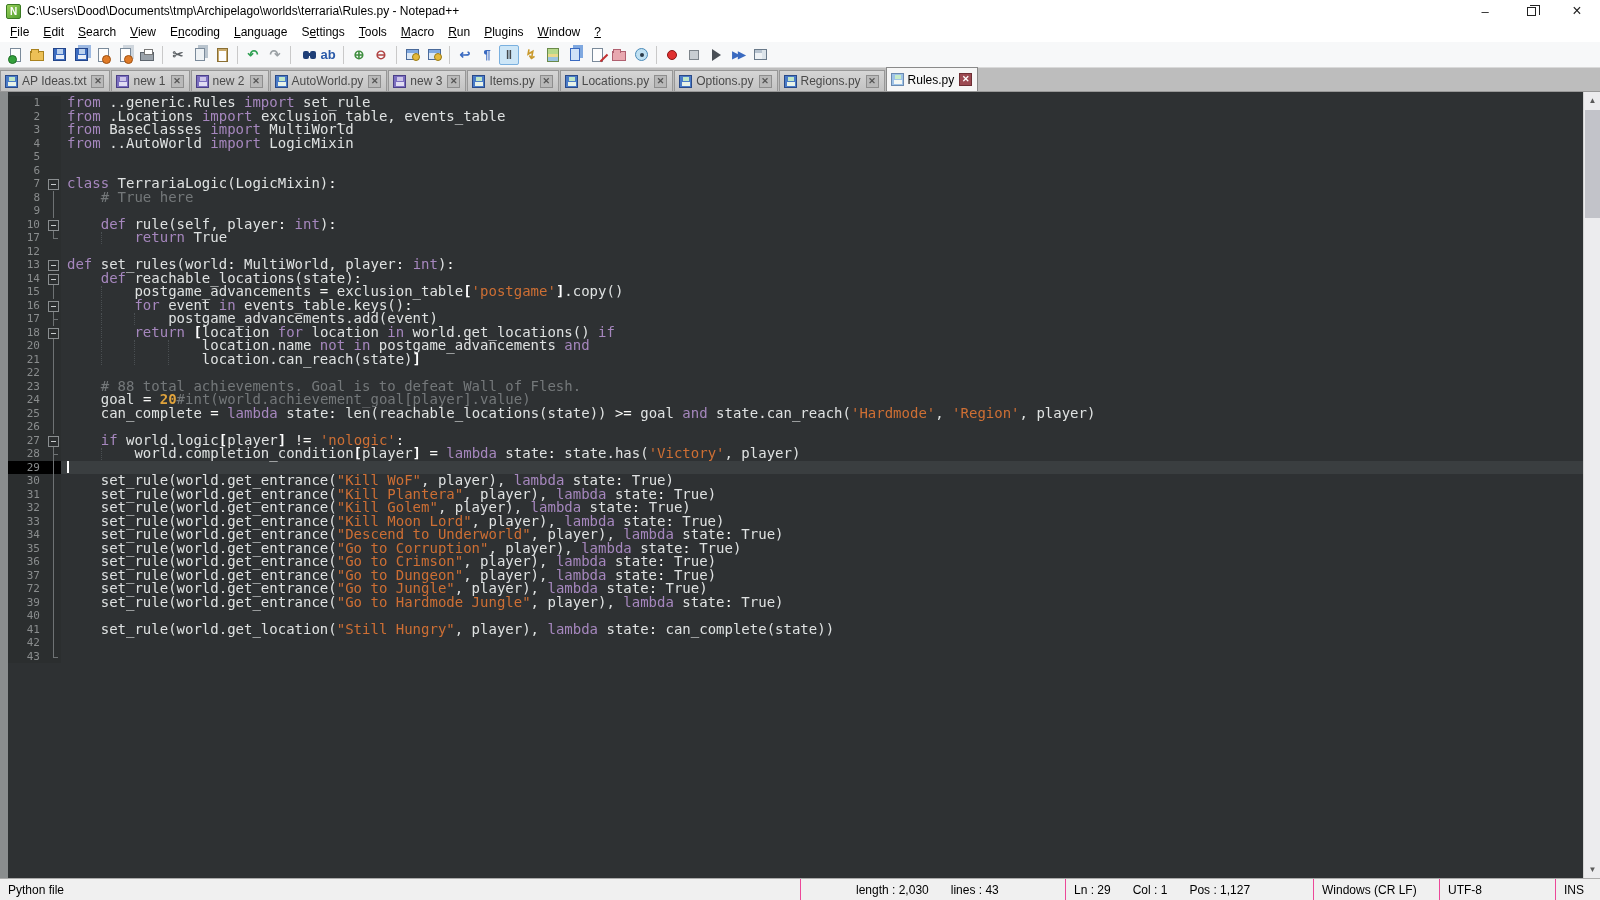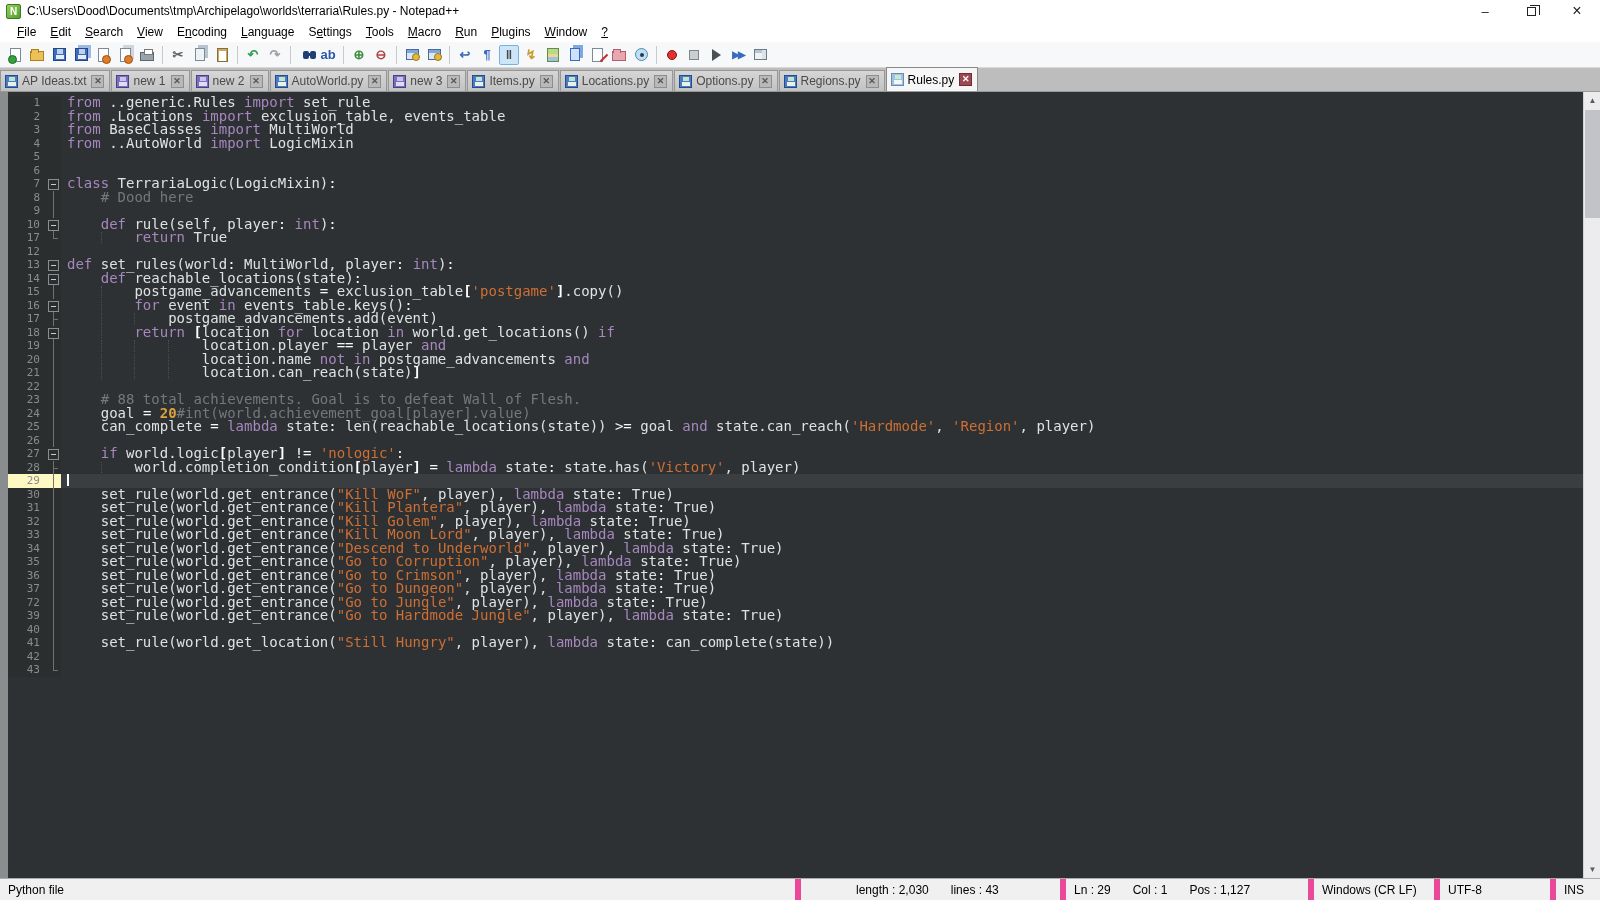--- a/index.html
+++ b/index.html
@@ -13,21 +13,21 @@
     color:#fff; font-size:10px; font-weight:bold; text-align:center; line-height:13px; }
   .title-text { font-size:12px; color:#000; }
   .winbtns { position:absolute; right:0; top:0; height:22px; display:flex; }
   .winbtn { width:46px; height:22px; display:flex; align-items:center; justify-content:center;
     font-size:13px; color:#222; cursor:default; }
   .restore-glyph { width:9px; height:9px; border:1px solid #222; position:relative; background:#fff; }
   .restore-glyph::before { content:""; position:absolute; left:2px; top:-3px; width:9px; height:9px;
     border:1px solid #222; border-left:none; border-bottom:none; }
 
   
-  .menubar { height:20px; background:#ffffff; display:flex; align-items:center; padding-left:10px; }
+  .menubar { height:20px; background:#ffffff; display:flex; align-items:center; padding-left:3px; }
   .menu-item { font-size:12px; color:#000; padding:2px 7px; }
   .menu-item u { text-decoration:underline; }
 
   
   .toolbar { height:26px; background:#f7f8f9; border-bottom:1px solid #d9d9d9;
     display:flex; align-items:center; padding-left:4px; }
   .tbtn { width:20px; height:20px; margin:0 1px; display:flex; align-items:center; justify-content:center;
     position:relative; border-radius:2px; }
   .tbtn.pressed { background:#cde6f7; border:1px solid #7ab0df; }
   .tsep { width:1px; height:18px; background:#c9c9c9; margin:0 4px; }
@@ -91,21 +91,21 @@
 
   
   .editor { position:relative; height:786px; background:#2e3133; display:flex; }
   .left-strip { width:8px; background:#8a8d8e; flex:none; }
   .edit-main { flex:1; position:relative; overflow:hidden; padding-top:4px; }
   .row { height:13.5px; display:flex; white-space:pre; }
   .row.cur { background:#3a3e40; }
   .lnum { width:38px; flex:none; text-align:right; padding-right:6px; color:#8a8d8e;
     font-family:"DejaVu Sans Mono", monospace; font-size:11px; line-height:13.5px; background:#2b2e2f; }
   .fold { width:15px; flex:none; position:relative; background:#2b2e2f; }
-  .row.cur .lnum, .row.cur .fold { background:#fef9c3; }
+  .row.cur .lnum, .row.cur .fold { background:#000000; }
   .f-v::before, .f-mid::before { content:""; position:absolute; left:7px; top:0; bottom:0; width:1px; background:#6e7274; }
   .f-mid::after { content:""; position:absolute; left:7px; top:7px; width:5px; height:1px; background:#6e7274; }
   .f-end::before { content:""; position:absolute; left:7px; top:0; height:7px; width:1px; background:#6e7274; }
   .f-end::after { content:""; position:absolute; left:7px; top:7px; width:5px; height:1px; background:#6e7274; }
   .f-box::before { content:""; position:absolute; left:2px; top:2px; width:9px; height:9px;
     border:1px solid #8a8e90; background:#2b2e2f; }
   .f-box::after { content:""; position:absolute; left:5px; top:7px; width:5px; height:1px; background:#c8ccce; }
   .code { font-family:"DejaVu Sans Mono", monospace; font-size:14px; line-height:13.5px; color:#dfe2e2; padding-left:6px; }
   .code .g { display:inline-block; width:4ch; height:13.5px; position:relative; vertical-align:top; }
   .code .g::after { content:""; position:absolute; left:0; top:1px; bottom:1px; border-left:1px dotted #4a4f52; }
@@ -116,21 +116,21 @@
   
   .vscroll { width:17px; flex:none; background:#ececee; border-left:1px solid #d4d4d4; position:relative; }
   .sb-arrow { position:absolute; left:0; width:17px; height:17px; color:#5a5a5a; font-size:8px;
     display:flex; align-items:center; justify-content:center; background:#ececee; }
   .sb-up { top:0; } .sb-down { bottom:0; }
   .sb-thumb { position:absolute; left:1px; width:15px; top:18px; height:108px; background:#c2c3c9; }
 
   
   .statusbar { height:22px; background:#f0f0f0; border-top:1px solid #ababab; display:flex;
     font-size:12px; color:#000; align-items:stretch; }
-  .scell { display:flex; align-items:center; padding:0 8px; border-right:6px solid #ec4899; }
+  .scell { display:flex; align-items:center; padding:0 8px; border-right:1px solid #ec4899; }
   .scell .gap { display:inline-block; width:22px; }
   .s-doc { flex:1; }
   .s-len { width:218px;margin-left:47px; } .s-pos { width:248px; } .s-eol { width:126px; } .s-enc { width:116px; }
   .s-ins { width:44px; border-right:none; }
 </style>
 </head>
 <body>
 
 <div class="titlebar">
   <div class="npp-icon">N</div>
@@ -322,32 +322,31 @@
 <div class="editor">
   <div class="left-strip"></div>
   <div class="edit-main" id="codearea">
       <div class="row"><div class="lnum">1</div><div class="fold "></div><div class="code"><span class="k">from</span><span class="d"> ..generic.Rules </span><span class="k">import</span><span class="d"> set_rule</span></div></div>
       <div class="row"><div class="lnum">2</div><div class="fold "></div><div class="code"><span class="k">from</span><span class="d"> .Locations </span><span class="k">import</span><span class="d"> exclusion_table, events_table</span></div></div>
       <div class="row"><div class="lnum">3</div><div class="fold "></div><div class="code"><span class="k">from</span><span class="d"> BaseClasses </span><span class="k">import</span><span class="d"> MultiWorld</span></div></div>
       <div class="row"><div class="lnum">4</div><div class="fold "></div><div class="code"><span class="k">from</span><span class="d"> ..AutoWorld </span><span class="k">import</span><span class="d"> LogicMixin</span></div></div>
       <div class="row"><div class="lnum">5</div><div class="fold "></div><div class="code"></div></div>
       <div class="row"><div class="lnum">6</div><div class="fold "></div><div class="code"></div></div>
       <div class="row"><div class="lnum">7</div><div class="fold f-box"></div><div class="code"><span class="k">class</span><span class="d"> TerrariaLogic(LogicMixin)</span><span class="o">:</span></div></div>
-      <div class="row"><div class="lnum">8</div><div class="fold f-v"></div><div class="code">    <span class="c"># Dood here</span></div></div>
+      <div class="row"><div class="lnum">8</div><div class="fold f-v"></div><div class="code">    <span class="c"># True here</span></div></div>
       <div class="row"><div class="lnum">9</div><div class="fold f-v"></div><div class="code"></div></div>
       <div class="row"><div class="lnum">10</div><div class="fold f-box"></div><div class="code">    <span class="k">def</span><span class="d"> rule(self, player</span><span class="o">:</span><span class="d"> </span><span class="k">int</span><span class="d">)</span><span class="o">:</span></div></div>
       <div class="row"><div class="lnum">17</div><div class="fold f-end"></div><div class="code">    <span class="g"></span><span class="k">return</span><span class="d"> True</span></div></div>
       <div class="row"><div class="lnum">12</div><div class="fold "></div><div class="code"></div></div>
       <div class="row"><div class="lnum">13</div><div class="fold f-box"></div><div class="code"><span class="k">def</span><span class="d"> set_rules(world</span><span class="o">:</span><span class="d"> MultiWorld, player</span><span class="o">:</span><span class="d"> </span><span class="k">int</span><span class="d">)</span><span class="o">:</span></div></div>
       <div class="row"><div class="lnum">14</div><div class="fold f-box"></div><div class="code">    <span class="k">def</span><span class="d"> reachable_locations(state)</span><span class="o">:</span></div></div>
       <div class="row"><div class="lnum">15</div><div class="fold f-v"></div><div class="code">    <span class="g"></span><span class="d">postgame_advancements </span><span class="o">=</span><span class="d"> exclusion_table</span><span class="w">[</span><span class="s">'postgame'</span><span class="w">]</span><span class="d">.copy()</span></div></div>
       <div class="row"><div class="lnum">16</div><div class="fold f-box"></div><div class="code">    <span class="g"></span><span class="k">for</span><span class="d"> event </span><span class="k">in</span><span class="d"> events_table.keys()</span><span class="o">:</span></div></div>
       <div class="row"><div class="lnum">17</div><div class="fold f-mid"></div><div class="code">    <span class="g"></span><span class="g"></span><span class="d">postgame_advancements.add(event)</span></div></div>
       <div class="row"><div class="lnum">18</div><div class="fold f-box"></div><div class="code">    <span class="g"></span><span class="k">return</span><span class="d"> </span><span class="w">[</span><span class="d">location </span><span class="k">for</span><span class="d"> location </span><span class="k">in</span><span class="d"> world.get_locations() </span><span class="k">if</span></div></div>
-      <div class="row"><div class="lnum">19</div><div class="fold f-v"></div><div class="code">    <span class="g"></span><span class="g"></span><span class="g"></span><span class="d">location.player </span><span class="o">==</span><span class="d"> player </span><span class="k">and</span></div></div>
       <div class="row"><div class="lnum">20</div><div class="fold f-v"></div><div class="code">    <span class="g"></span><span class="g"></span><span class="g"></span><span class="d">location.name </span><span class="k">not in</span><span class="d"> postgame_advancements </span><span class="k">and</span></div></div>
       <div class="row"><div class="lnum">21</div><div class="fold f-v"></div><div class="code">    <span class="g"></span><span class="g"></span><span class="g"></span><span class="d">location.can_reach(state)</span><span class="w">]</span></div></div>
       <div class="row"><div class="lnum">22</div><div class="fold f-v"></div><div class="code"></div></div>
       <div class="row"><div class="lnum">23</div><div class="fold f-v"></div><div class="code">    <span class="c"># 88 total achievements. Goal is to defeat Wall of Flesh.</span></div></div>
       <div class="row"><div class="lnum">24</div><div class="fold f-v"></div><div class="code">    <span class="d">goal </span><span class="o">=</span><span class="d"> </span><span class="n">20</span><span class="c">#int(world.achievement_goal[player].value)</span></div></div>
       <div class="row"><div class="lnum">25</div><div class="fold f-v"></div><div class="code">    <span class="d">can_complete </span><span class="o">=</span><span class="d"> </span><span class="k">lambda</span><span class="d"> state</span><span class="o">:</span><span class="d"> len(reachable_locations(state)) </span><span class="o">&gt;=</span><span class="d"> goal </span><span class="k">and</span><span class="d"> state.can_reach(</span><span class="s">'Hardmode'</span><span class="d">, </span><span class="s">'Region'</span><span class="d">, player)</span></div></div>
       <div class="row"><div class="lnum">26</div><div class="fold f-v"></div><div class="code"></div></div>
       <div class="row"><div class="lnum">27</div><div class="fold f-box"></div><div class="code">    <span class="k">if</span><span class="d"> world.logic</span><span class="w">[</span><span class="d">player</span><span class="w">]</span><span class="d"> </span><span class="o">!=</span><span class="d"> </span><span class="s">'nologic'</span><span class="o">:</span></div></div>
       <div class="row"><div class="lnum">28</div><div class="fold f-mid"></div><div class="code">    <span class="g"></span><span class="d">world.completion_condition</span><span class="w">[</span><span class="d">player</span><span class="w">]</span><span class="d"> </span><span class="o">=</span><span class="d"> </span><span class="k">lambda</span><span class="d"> state</span><span class="o">:</span><span class="d"> state.has(</span><span class="s">'Victory'</span><span class="d">, player)</span></div></div>
       <div class="row cur"><div class="lnum">29</div><div class="fold f-v"></div><div class="code"><span class="caret"></span></div></div>

